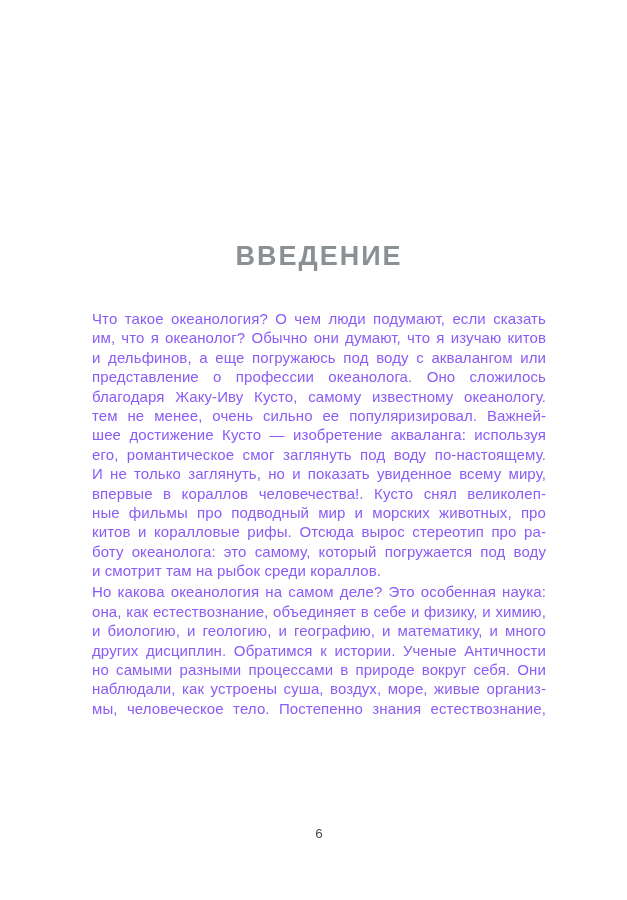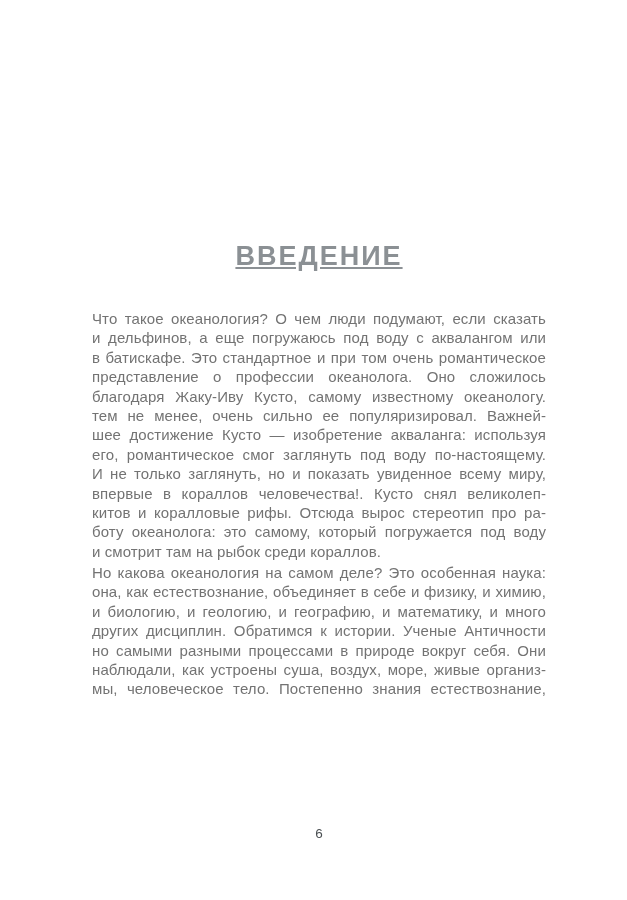--- a/index.html
+++ b/index.html
@@ -23,28 +23,27 @@
     position: absolute;
     top: 222px;
     left: 92px;
     width: 454px;
     text-align: center;
     font-size: 27px;
     font-weight: bold;
     letter-spacing: 2px;
     color: #8b9094;
     line-height: 32px;
-    text-decoration: underline;
   }
   .text-block {
     position: absolute;
     top: 309px;
     left: 92px;
     width: 454px;
-    color: #737373;
+    color: #8b5cf6;
     font-size: 15px;
   }
   .paragraph {
     margin: 0;
   }
   .paragraph + .paragraph {
     margin-top: 2px;
   }
   .line {
     height: 19.4px;
@@ -71,29 +70,30 @@
 <body>
 
 <div class="book-page">
 
   <h1 class="chapter-title">ВВЕДЕНИЕ</h1>
 
   <div class="text-block">
 
     <div class="paragraph">
       <div class="line">Что такое океанология? О чем люди подумают, если сказать</div>
+      <div class="line">им, что я океанолог? Обычно они думают, что я изучаю китов</div>
       <div class="line">и дельфинов, а еще погружаюсь под воду с аквалангом или</div>
-      <div class="line">в батискафе. Это стандартное и при том очень романтическое</div>
       <div class="line">представление о профессии океанолога. Оно сложилось</div>
       <div class="line">благодаря Жаку-Иву Кусто, самому известному океанологу.</div>
       <div class="line">тем не менее, очень сильно ее популяризировал. Важней-</div>
       <div class="line">шее достижение Кусто — изобретение акваланга: используя</div>
       <div class="line">его, романтическое смог заглянуть под воду по-настоящему.</div>
       <div class="line">И не только заглянуть, но и показать увиденное всему миру,</div>
       <div class="line">впервые в кораллов человечества!. Кусто снял великолеп-</div>
+      <div class="line">ные фильмы про подводный мир и морских животных, про</div>
       <div class="line">китов и коралловые рифы. Отсюда вырос стереотип про ра-</div>
       <div class="line">боту океанолога: это самому, который погружается под воду</div>
       <div class="line last">и смотрит там на рыбок среди кораллов.</div>
     </div>
 
     <div class="paragraph">
       <div class="line">Но какова океанология на самом деле? Это особенная наука:</div>
       <div class="line">она, как естествознание, объединяет в себе и физику, и химию,</div>
       <div class="line">и биологию, и геологию, и географию, и математику, и много</div>
       <div class="line">других дисциплин. Обратимся к истории. Ученые Античности</div>

